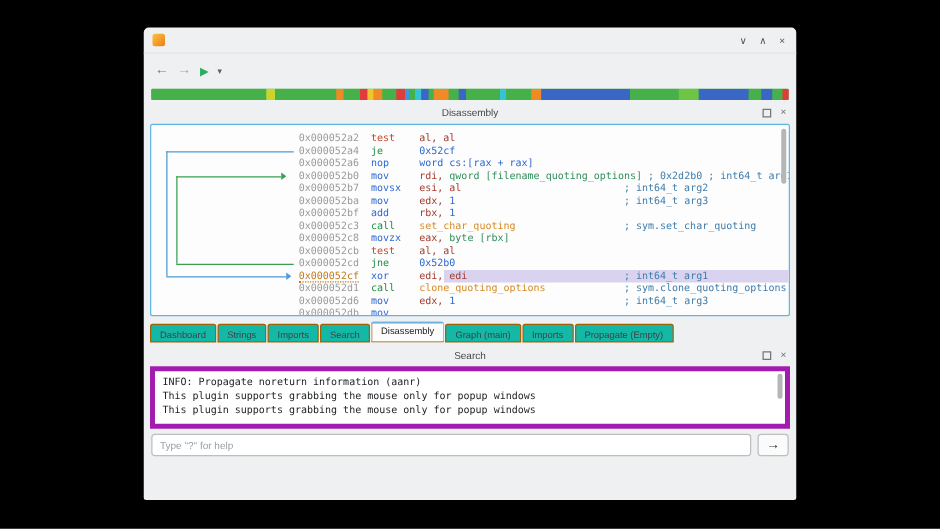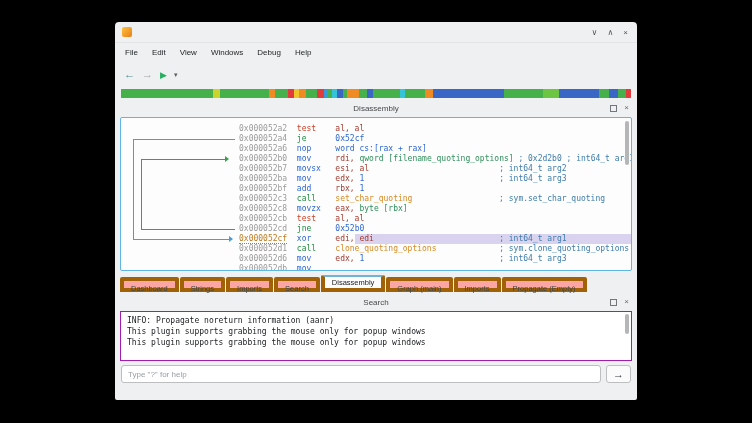--- a/index.html
+++ b/index.html
@@ -44,25 +44,25 @@
         font-size:8px;line-height:10px;white-space:pre}
   .drow{height:10px}
   .gline{position:absolute}
   .gline.v{width:0;border-left:1px solid}
   .gline.h{height:0;border-top:1px solid}
   .gline.arrow{width:0;height:0;border-top:3px solid transparent;border-bottom:3px solid transparent;
                border-left:4px solid}
   .sbar{position:absolute;width:4px;border-radius:2px;background:#b4b6b8}
   
   .tabbar{display:flex;align-items:flex-end;margin:4px 0 0 5px;height:17px}
-  .tab{margin-right:1px;padding:3px 7px 2px;background:#fca5a5;border:4px solid #a16207;
+  .tab{margin-right:1px;padding:3px 7px 2px;background:#14b8a6;border:1px solid #a16207;
        color:#3f4244;font-size:7.5px;border-radius:2px 2px 0 0;height:15px;box-sizing:border-box;white-space:nowrap}
   .tab.active{background:#fcfcfc;border-top:2px solid #6fb3dd;padding-top:1px;height:17px;color:#222}
   
-  .console-area{position:relative;margin:2px 5px 0;background:#fff;border:1px solid #a21caf;height:50px;
+  .console-area{position:relative;margin:2px 5px 0;background:#fff;border:4px solid #a21caf;height:50px;
                 padding:3px 6px;font-family:"DejaVu Sans Mono",monospace;font-size:8px;line-height:11px;
                 color:#202326;box-sizing:border-box;overflow:hidden}
   .cline{white-space:pre}
   .console-input-row{display:flex;gap:5px;margin:4px 6px 0;align-items:center}
   .console-in{flex:1;height:16px;border:1px solid #bcbebf;border-radius:3px;padding:0 6px;font-size:8px;
               color:#333;background:#fff;outline:none;font-family:"Liberation Sans",sans-serif}
   .console-in::placeholder{color:#9aa0a5}
   .send-btn{width:25px;height:18px;border:1px solid #bcbebf;border-radius:3px;background:#fbfbfc;
             display:flex;align-items:center;justify-content:center;font-size:11px;color:#33373a;box-sizing:border-box}
 </style>
@@ -73,28 +73,20 @@
 
   <div class="titlebar">
     <div class="app-icon"></div>
     <div class="win-btns">
       <span>∨</span>
       <span>∧</span>
       <span>×</span>
     </div>
   </div>
 
-  <div class="menubar">
-      <span class="menu-item">File</span>
-      <span class="menu-item">Edit</span>
-      <span class="menu-item">View</span>
-      <span class="menu-item">Windows</span>
-      <span class="menu-item">Debug</span>
-      <span class="menu-item">Help</span>
-    </div>
 
   <div class="toolbar">
     <span class="nav back">←</span>
     <span class="nav fwd">→</span>
     <span class="play" style="color: rgb(39, 174, 96);">▶</span>
     <span class="chev">▾</span>
   </div>
 
   <div class="seekbar">
       <div class="seg" style="flex: 0 0 18%; background: rgb(70, 177, 75);"></div>

